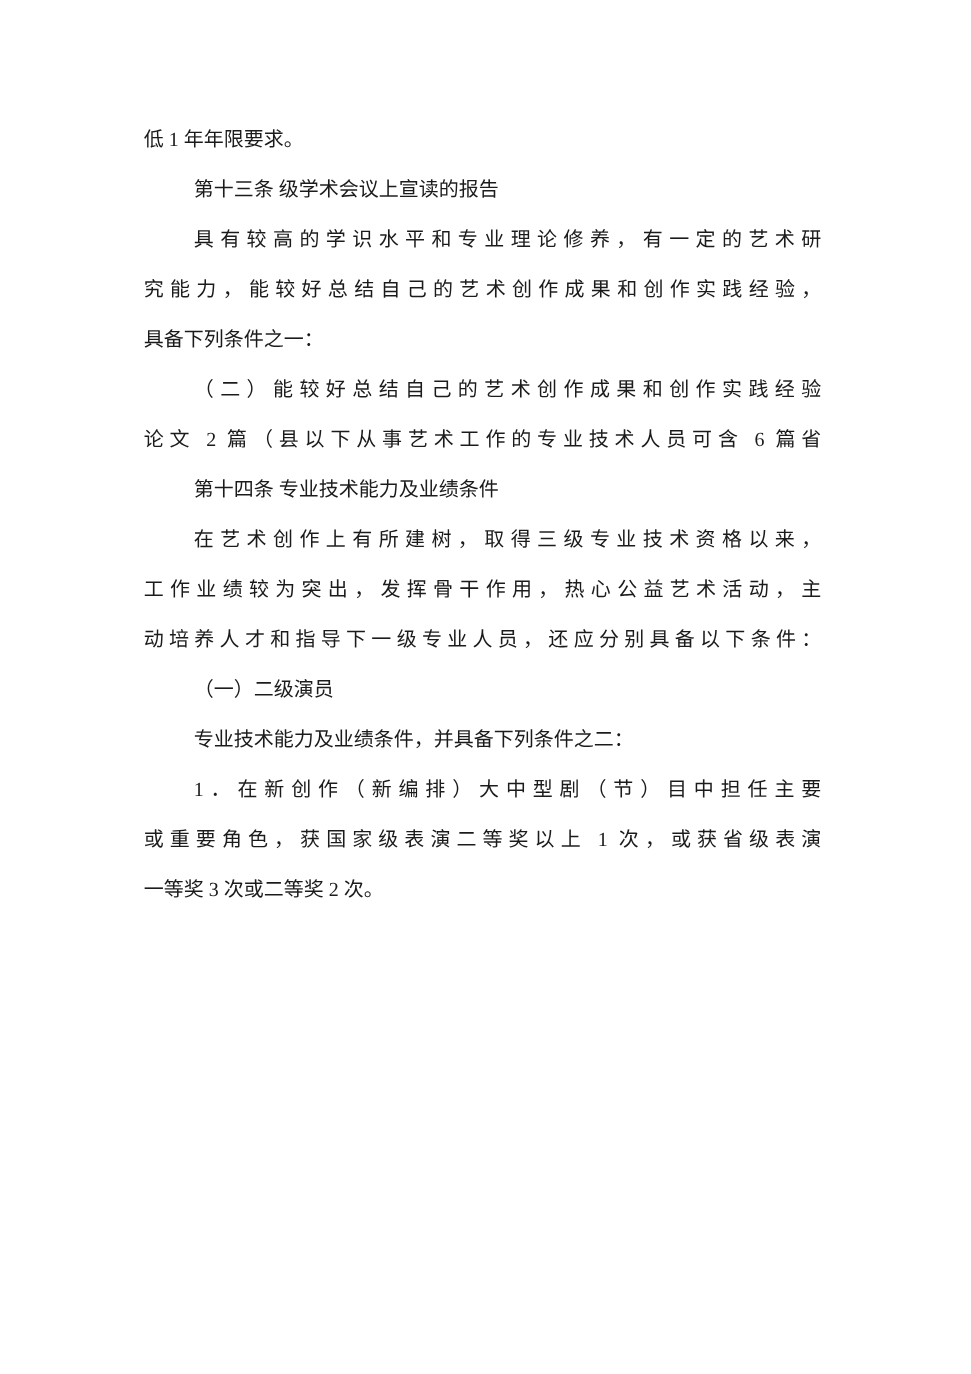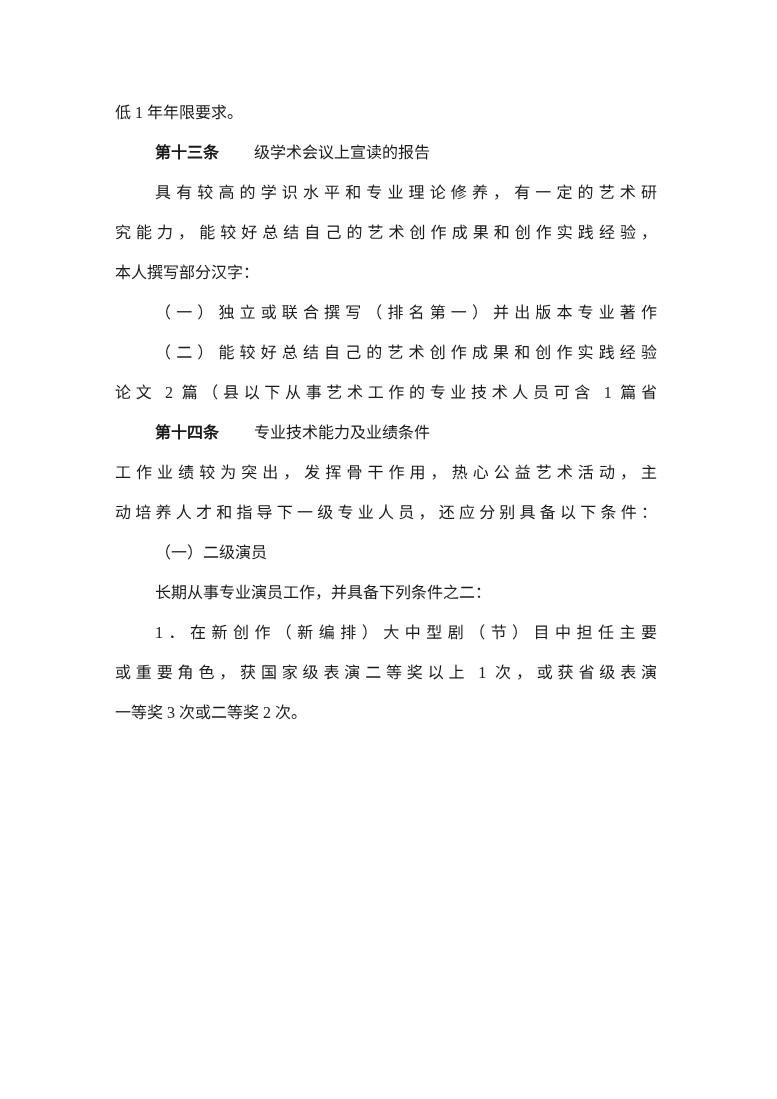--- a/index.html
+++ b/index.html
@@ -31,22 +31,22 @@
     white-space: normal;
   }
   
   .jf {
     text-align: justify;
     text-align-last: justify;
   }
   
   .ind { padding-left: 40px; }
   .art-label {
-    font-weight: bold;
-    margin-right: 35px;
+    font-weight: normal;
+    margin-right: 4px;
   }
 </style>
 </head>
 <body>
 
 <div class="page">
   <div class="content">
 
     <div class="para">
       <div class="ln">低 1 年年限要求。</div>
@@ -54,49 +54,49 @@
 
     <div class="para">
       <div class="ln ind">
         <span class="art-label">第十三条</span><span>级学术会议上宣读的报告</span>
       </div>
     </div>
 
     <div class="para">
       <div class="ln jf ind">具有较高的学识水平和专业理论修养，有一定的艺术研</div>
       <div class="ln jf">究能力，能较好总结自己的艺术创作成果和创作实践经验，</div>
-      <div class="ln">本人撰写部分汉字：</div>
+      <div class="ln">具备下列条件之一：</div>
     </div>
 
     <div class="para">
-      <div class="ln jf ind">（一）独立或联合撰写（排名第一）并出版本专业著作</div>
     </div>
 
     <div class="para">
       <div class="ln jf ind">（二）能较好总结自己的艺术创作成果和创作实践经验</div>
-      <div class="ln jf">论文 2 篇（县以下从事艺术工作的专业技术人员可含 1 篇省</div>
+      <div class="ln jf">论文 2 篇（县以下从事艺术工作的专业技术人员可含 6 篇省</div>
     </div>
 
     <div class="para">
       <div class="ln ind">
         <span class="art-label">第十四条</span><span>专业技术能力及业绩条件</span>
       </div>
     </div>
 
     <div class="para">
+      <div class="ln jf ind">在艺术创作上有所建树，取得三级专业技术资格以来，</div>
       <div class="ln jf">工作业绩较为突出，发挥骨干作用，热心公益艺术活动，主</div>
       <div class="ln jf">动培养人才和指导下一级专业人员，还应分别具备以下条件：</div>
     </div>
 
     <div class="para">
       <div class="ln ind">（一）二级演员</div>
     </div>
 
     <div class="para">
-      <div class="ln ind">长期从事专业演员工作，并具备下列条件之二：</div>
+      <div class="ln ind">专业技术能力及业绩条件，并具备下列条件之二：</div>
     </div>
 
     <div class="para">
       <div class="ln jf ind">1．在新创作（新编排）大中型剧（节）目中担任主要</div>
       <div class="ln jf">或重要角色，获国家级表演二等奖以上 1 次，或获省级表演</div>
       <div class="ln">一等奖 3 次或二等奖 2 次。</div>
     </div>
 
 
   </div>

